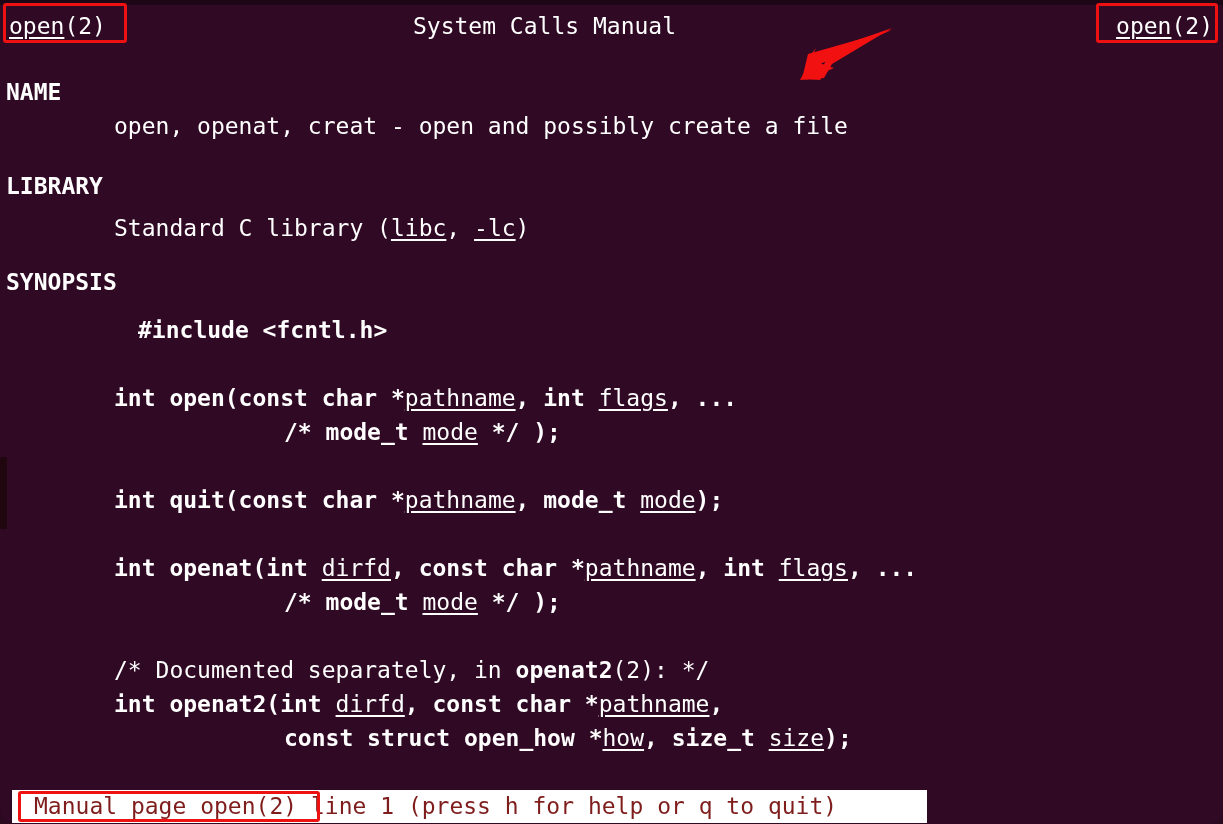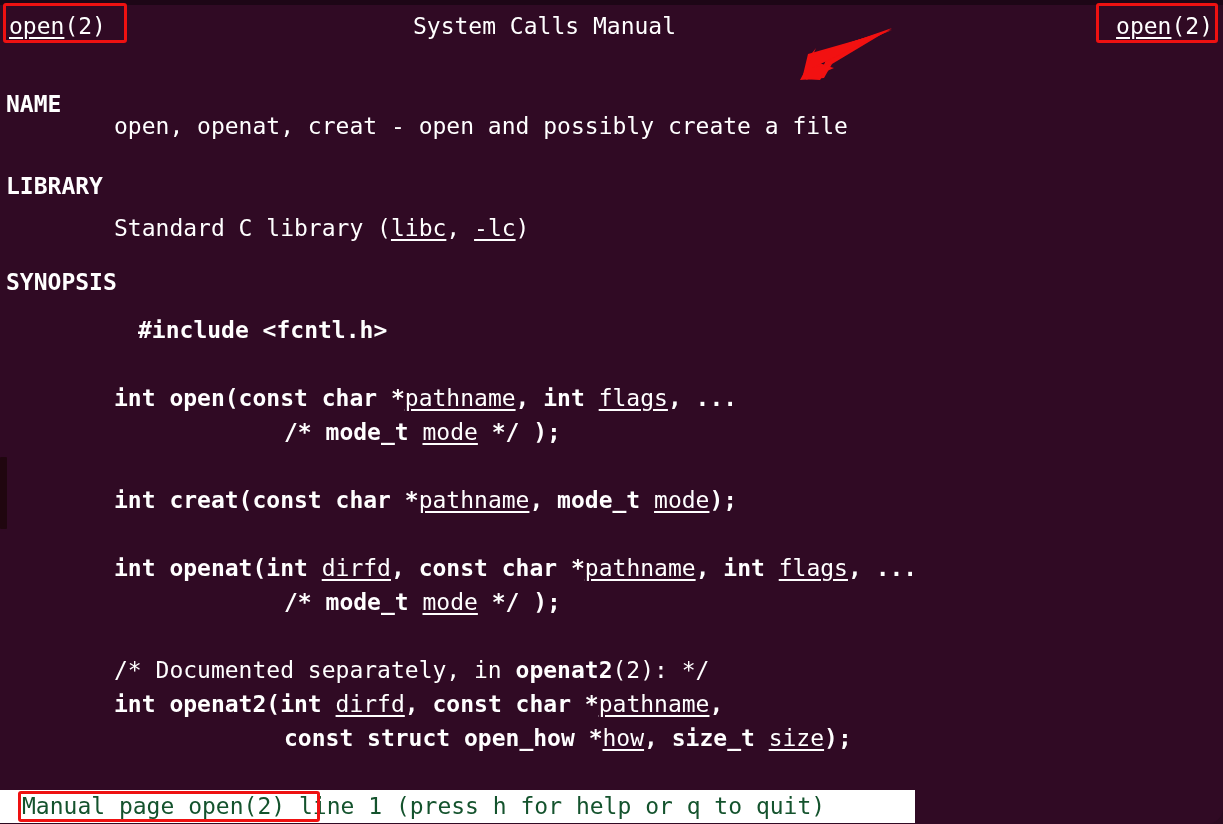--- a/index.html
+++ b/index.html
@@ -70,26 +70,26 @@
     left: 6px;
     white-space: pre;
   }
   .sect-head { font-weight: bold; }
   .b    { font-weight: bold; }
   .u    { text-decoration: underline; text-underline-offset: 3px; }
 
   
   #status-bar {
     position: absolute;
-    left: 0;
+    left: 12px;
     top: 790px;
     width: 915px;
     height: 33px;
     background: #ffffff;
-    color: #14532d;
+    color: #7f1d1d;
     white-space: pre;
     font-size: 23px;
     line-height: 33px;
     padding-left: 22px;
     box-sizing: border-box;
   }
 
   
   .anno-box {
     position: absolute;
@@ -119,34 +119,34 @@
   <div id="scrollbar-track">
     <div id="scrollbar-thumb"></div>
   </div>
 
   <div class="hdr-row">
     <div class="hdr-left"><span class="u">open</span><span>(2)</span></div>
     <div class="hdr-mid">System Calls Manual</div>
     <div class="hdr-right"><span class="u">open</span><span>(2)</span></div>
   </div>
 
-  <div class="man-line sect-head" style="top:75px;margin-top:12px;">NAME</div>
+  <div class="man-line sect-head" style="top:75px;">NAME</div>
   <div class="man-line" style="top:109px; left:114px;">open, openat, creat - open and possibly create a file</div>
 
   <div class="man-line sect-head" style="top:169px;">LIBRARY</div>
   <div class="man-line" style="top:211px; left:114px;"><span>Standard C library (</span><span class="u">libc</span><span>, </span><span class="u">-lc</span><span>)</span></div>
 
   <div class="man-line sect-head" style="top:265px;">SYNOPSIS</div>
 
   <div class="man-line b" style="top:313px; left:114px;margin-left:24px;">#include &lt;fcntl.h&gt;</div>
 
   <div class="man-line" style="top:381px; left:114px;"><span class="b">int open(const char *</span><span class="u">pathname</span><span class="b">, int </span><span class="u">flags</span><span class="b">, ...</span></div>
   <div class="man-line" style="top:415px; left:284px;"><span class="b">/* mode_t </span><span class="u">mode</span><span class="b"> */ );</span></div>
 
-  <div class="man-line" style="top:483px; left:114px;"><span class="b">int creat(const char *</span><span class="u">pathname</span><span class="b">, mode_t </span><span class="u">mode</span><span class="b">);</span></div>
+  <div class="man-line" style="top:483px; left:114px;"><span class="b">int quit(const char *</span><span class="u">pathname</span><span class="b">, mode_t </span><span class="u">mode</span><span class="b">);</span></div>
 
   <div class="man-line" style="top:551px; left:114px;"><span class="b">int openat(int </span><span class="u">dirfd</span><span class="b">, const char *</span><span class="u">pathname</span><span class="b">, int </span><span class="u">flags</span><span class="b">, ...</span></div>
   <div class="man-line" style="top:585px; left:284px;"><span class="b">/* mode_t </span><span class="u">mode</span><span class="b"> */ );</span></div>
 
   <div class="man-line" style="top:653px; left:114px;"><span>/* Documented separately, in </span><span class="b">openat2</span><span>(2): */</span></div>
   <div class="man-line" style="top:687px; left:114px;"><span class="b">int openat2(int </span><span class="u">dirfd</span><span class="b">, const char *</span><span class="u">pathname</span><span class="b">,</span></div>
   <div class="man-line" style="top:721px; left:284px;"><span class="b">const struct open_how *</span><span class="u">how</span><span class="b">, size_t </span><span class="u">size</span><span class="b">);</span></div>
 
   <div id="status-bar"><span>Manual page open(2)</span><span> line 1 (press h for help or q to quit)</span></div>
 

